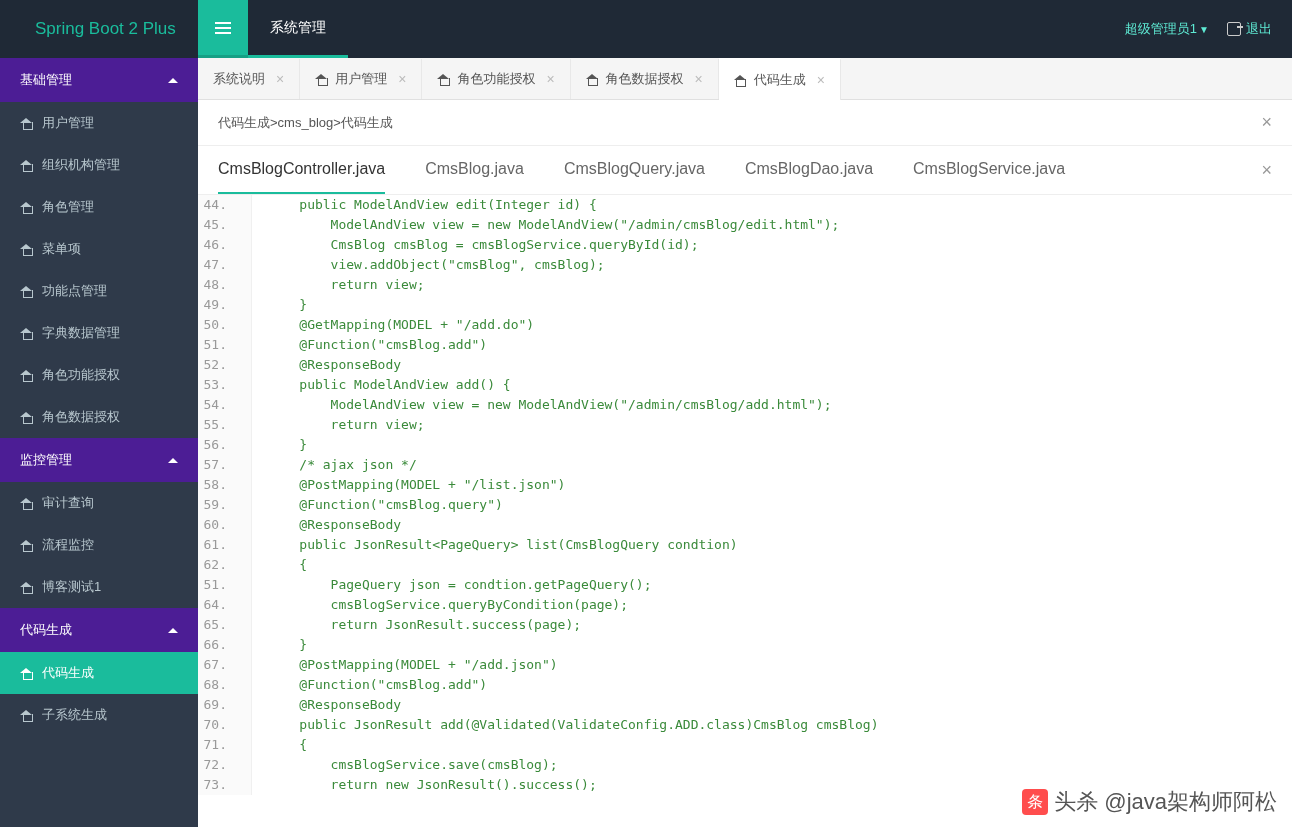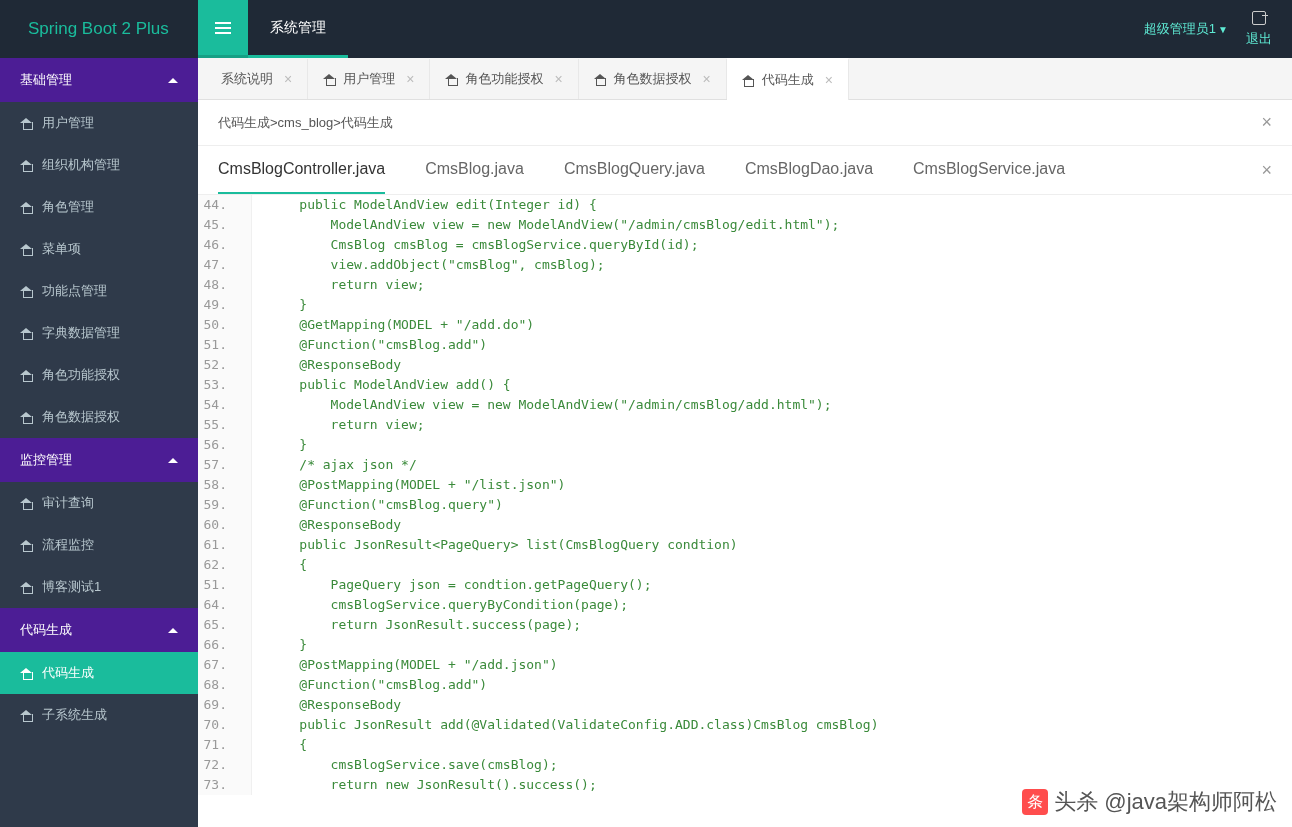--- a/index.html
+++ b/index.html
@@ -1,43 +1,43 @@
 <!DOCTYPE html>
 <html><head>
   <meta charset="utf-8">
   <style>
     * { margin: 0; padding: 0; box-sizing: border-box; }
     body { font-family: "Microsoft YaHei", Arial, sans-serif; font-size: 13px; background: #f5f5f5; overflow: hidden; }
     
     .header { height: 58px; background: #1f2936; display: flex; align-items: center; color: #fff; }
-    .logo { width: 198px; padding-left: 28px; color: #1abc9c; font-size: 17px; font-weight: 500; }
+    .logo { width: 198px; padding-left: 35px; color: #1abc9c; font-size: 17px; font-weight: 500; }
     .hamburger { width: 50px; height: 58px; background: #1abc9c; display: flex; align-items: center; justify-content: center; border-bottom: 3px solid #16a085; }
     .hamburger-icon { width: 16px; height: 12px; display: flex; flex-direction: column; justify-content: space-between; }
     .hamburger-icon span { height: 2px; background: #fff; }
     .top-menu { padding: 0 22px; font-size: 14px; color: #fff; height: 58px; display: flex; align-items: center; border-bottom: 3px solid #1abc9c; }
     .header-right { margin-left: auto; display: flex; align-items: center; padding-right: 20px; gap: 18px; color: #5eead4; font-size: 13px; }
     .dropdown-caret { font-size: 10px; margin-left: 2px; }
-    .logout { display: flex; align-items: center; gap: 5px; cursor: pointer; flex-direction: column; }
+    .logout { display: flex; align-items: center; gap: 5px; cursor: pointer; }
     .logout-icon { width: 14px; height: 14px; border: 1.5px solid #ccc; border-radius: 2px; position: relative; }
     .logout-icon::after { content: ''; position: absolute; right: -3px; top: 3px; width: 6px; height: 1.5px; background: #ccc; }
     
     .body { display: flex; height: calc(100vh - 58px); }
     
     .sidebar { width: 198px; background: #2f3a4a; color: #b8c7ce; overflow-y: auto; }
     .sidebar-group { padding: 13px 20px; background: #4c1d95; color: #fff; font-size: 13px; display: flex; align-items: center; justify-content: space-between; }
     .sidebar-item { padding: 12px 20px; display: flex; align-items: center; gap: 9px; cursor: pointer; font-size: 13px; }
     .sidebar-item.active { background: #1abc9c; color: #fff; }
     .home-icon { width: 13px; height: 11px; position: relative; display: inline-block; }
     .home-icon::before { content: ''; position: absolute; top: 0; left: 0; width: 0; height: 0; border-left: 6.5px solid transparent; border-right: 6.5px solid transparent; border-bottom: 5px solid currentColor; }
     .home-icon::after { content: ''; position: absolute; top: 4px; left: 2.5px; width: 8px; height: 7px; border: 1px solid currentColor; border-top: none; }
     .caret-up { width: 0; height: 0; border-left: 5px solid transparent; border-right: 5px solid transparent; border-bottom: 5px solid currentColor; }
     
     .main { flex: 1; display: flex; flex-direction: column; background: #fff; overflow: hidden; }
     
-    .tabs { height: 42px; background: #f5f5f5; display: flex; align-items: end; border-bottom: 1px solid #e0e0e0; padding-left: 8px; }
+    .tabs { height: 42px; background: #f5f5f5; display: flex; align-items: end; border-bottom: 1px solid #e0e0e0; }
     .tab { padding: 11px 15px; display: flex; align-items: center; gap: 7px; cursor: pointer; font-size: 13px; color: #555; background: #f5f5f5; border-right: 1px solid #e8e8e8; }
     .tab.active { background: #fff; border-top: 2px solid transparent; margin-bottom: -1px; }
     .tab-close { color: #bbb; font-size: 14px; margin-left: 4px; }
     
     .breadcrumb { padding: 12px 20px; font-size: 13px; color: #555; display: flex; justify-content: space-between; align-items: center; border-bottom: 1px solid #eee; }
     .close-x { color: #999; font-size: 18px; cursor: pointer; }
     
     .file-tabs { padding: 0 20px; display: flex; gap: 40px; border-bottom: 1px solid #eee; align-items: center; }
     .file-tab { padding: 14px 0; font-size: 16px; color: #666; cursor: pointer; border-bottom: 2px solid transparent; }
     .file-tab.active { color: #333; border-bottom-color: #1abc9c; }

